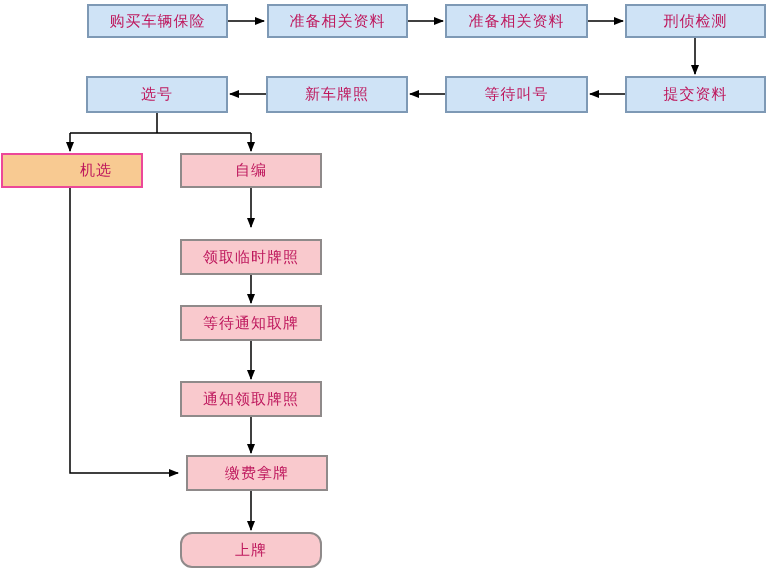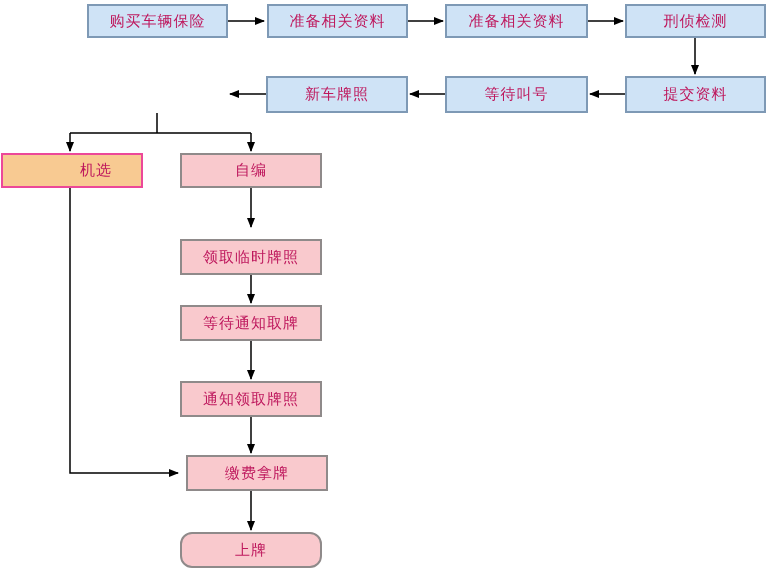--- a/index.html
+++ b/index.html
@@ -85,20 +85,21 @@
     <line class="conn" x1="251" y1="491" x2="251" y2="530" marker-end="url(#arrow)"></line>
 
     <path class="conn" d="M70,188 L70,473 L178,473" marker-end="url(#arrow)"></path>
   </svg>
 
   <div class="node blue" style="left:87px;  top:4px;  width:141px; height:34px;">购买车辆保险</div>
   <div class="node blue" style="left:267px; top:4px;  width:141px; height:34px;">准备相关资料</div>
   <div class="node blue" style="left:445px; top:4px;  width:143px; height:34px;">准备相关资料</div>
   <div class="node blue" style="left:625px; top:4px;  width:141px; height:34px;">刑侦检测</div>
 
+  <div class="node blue" style="left:86px;  top:76px; width:142px; height:37px;">选号</div>
   <div class="node blue" style="left:266px; top:76px; width:142px; height:37px;">新车牌照</div>
   <div class="node blue" style="left:445px; top:76px; width:143px; height:37px;">等待叫号</div>
   <div class="node blue" style="left:625px; top:76px; width:141px; height:37px;">提交资料</div>
 
   <div class="node orange" style="left:1px;   top:153px; width:142px; height:35px;">机选</div>
   <div class="node pink" style="left:180px; top:153px; width:142px; height:35px;">自编</div>
 
   <div class="node pink" style="left:180px; top:229px; width:142px; height:36px;margin-top:10px;">领取临时牌照</div>
   <div class="node pink" style="left:180px; top:305px; width:142px; height:36px;">等待通知取牌</div>
   <div class="node pink" style="left:180px; top:381px; width:142px; height:36px;">通知领取牌照</div>

